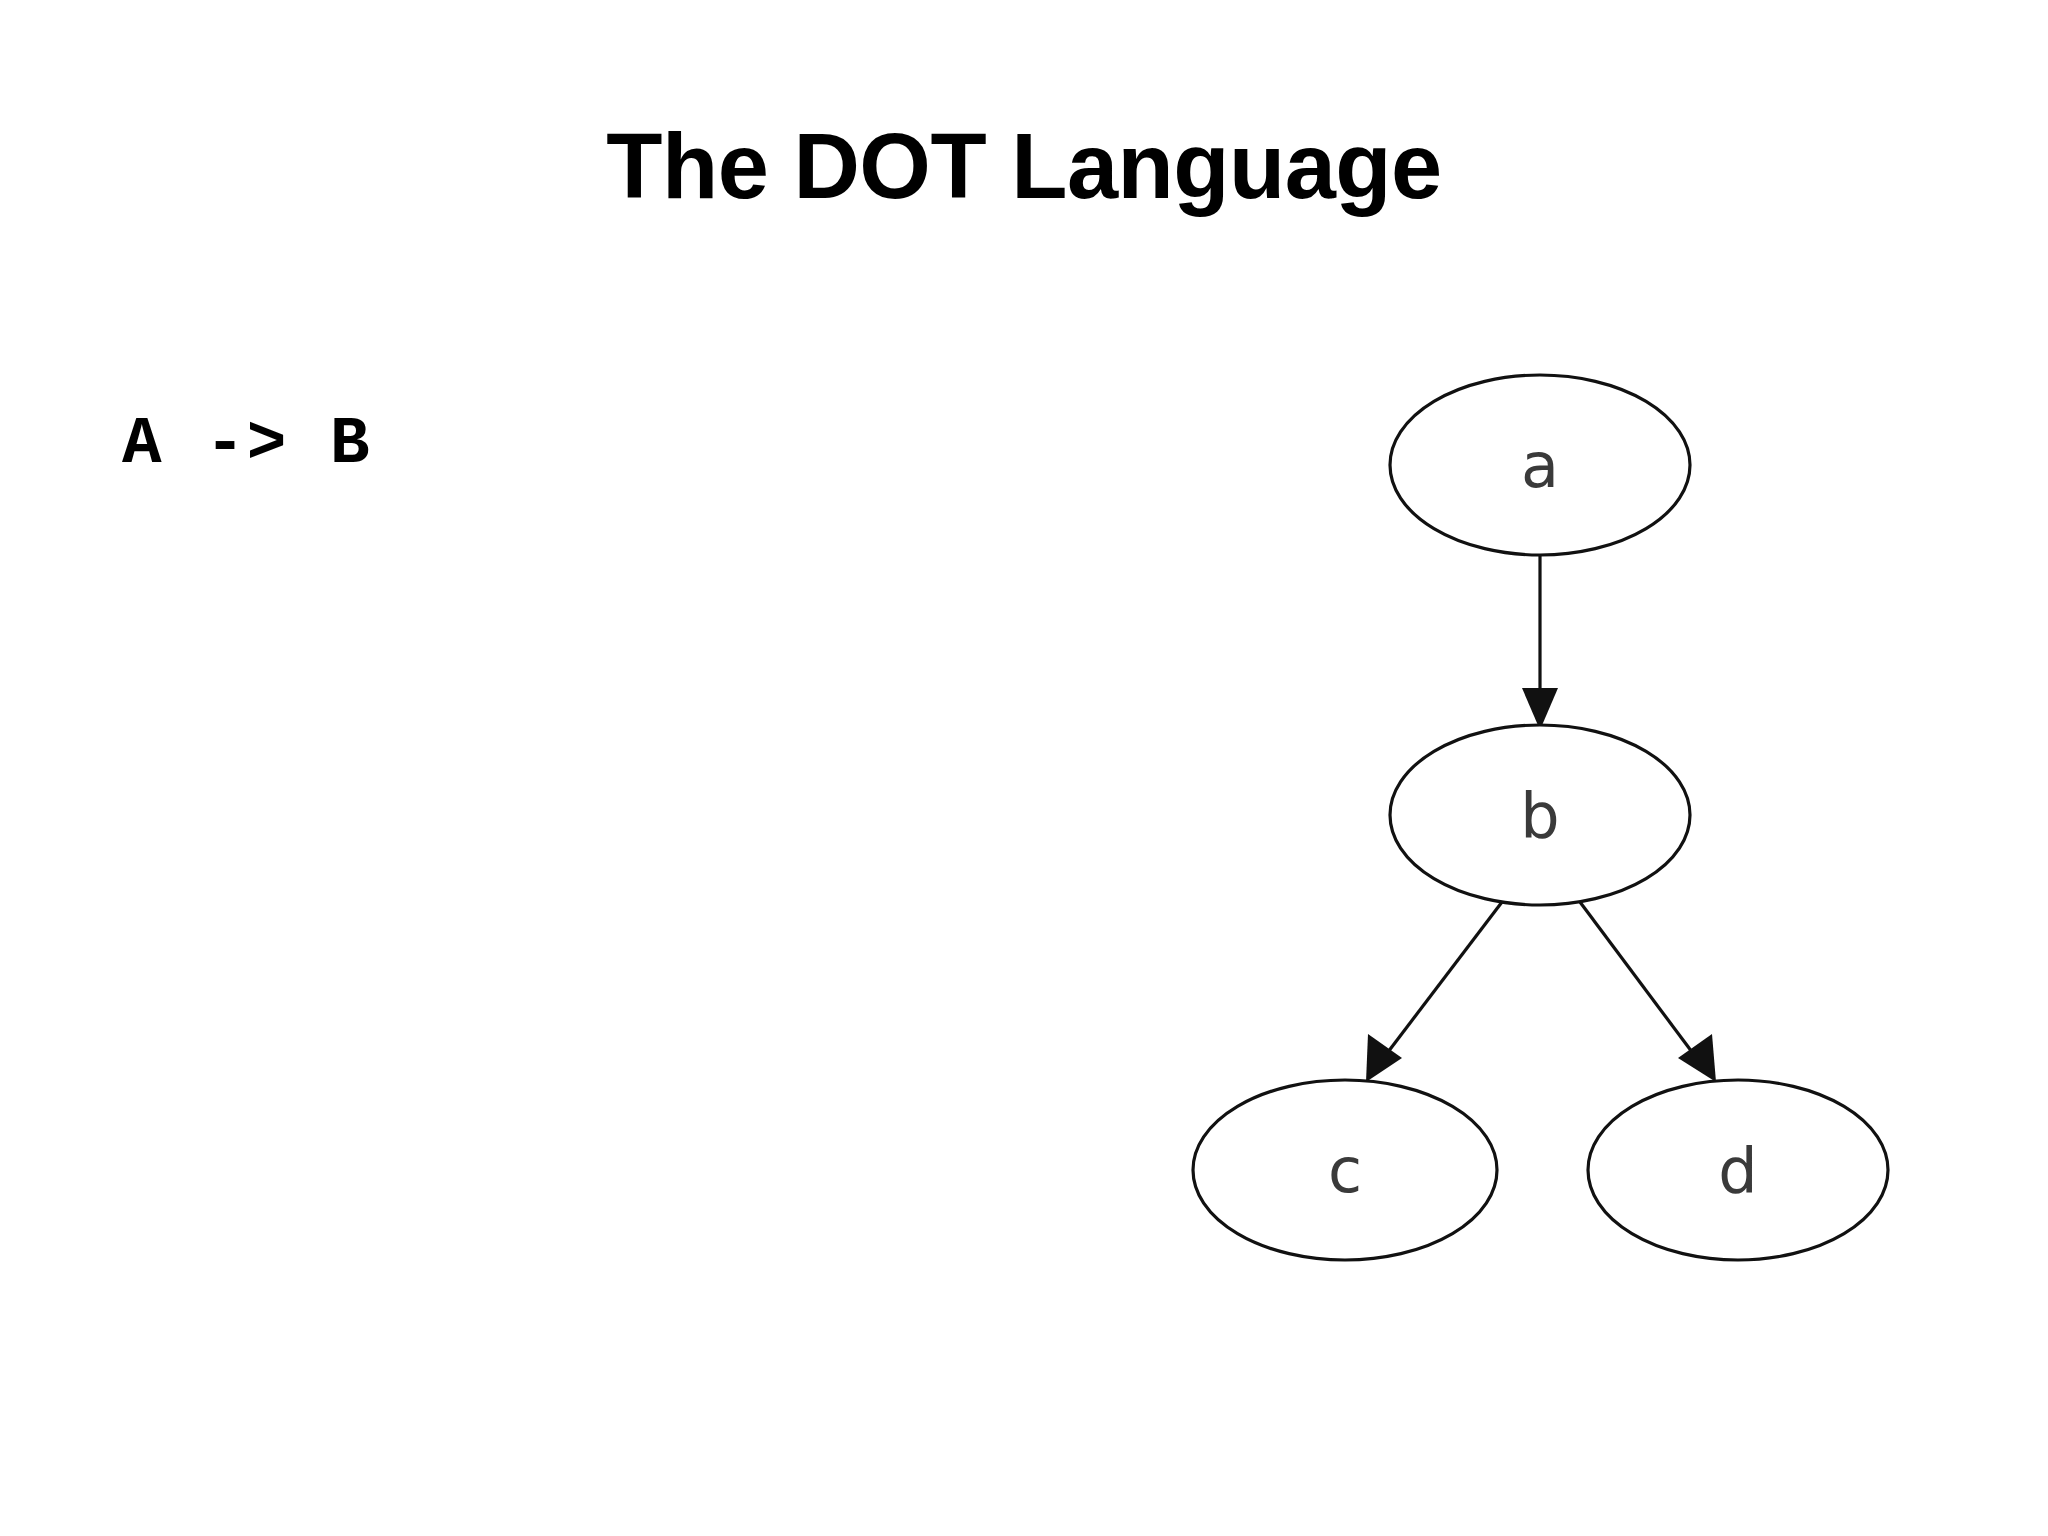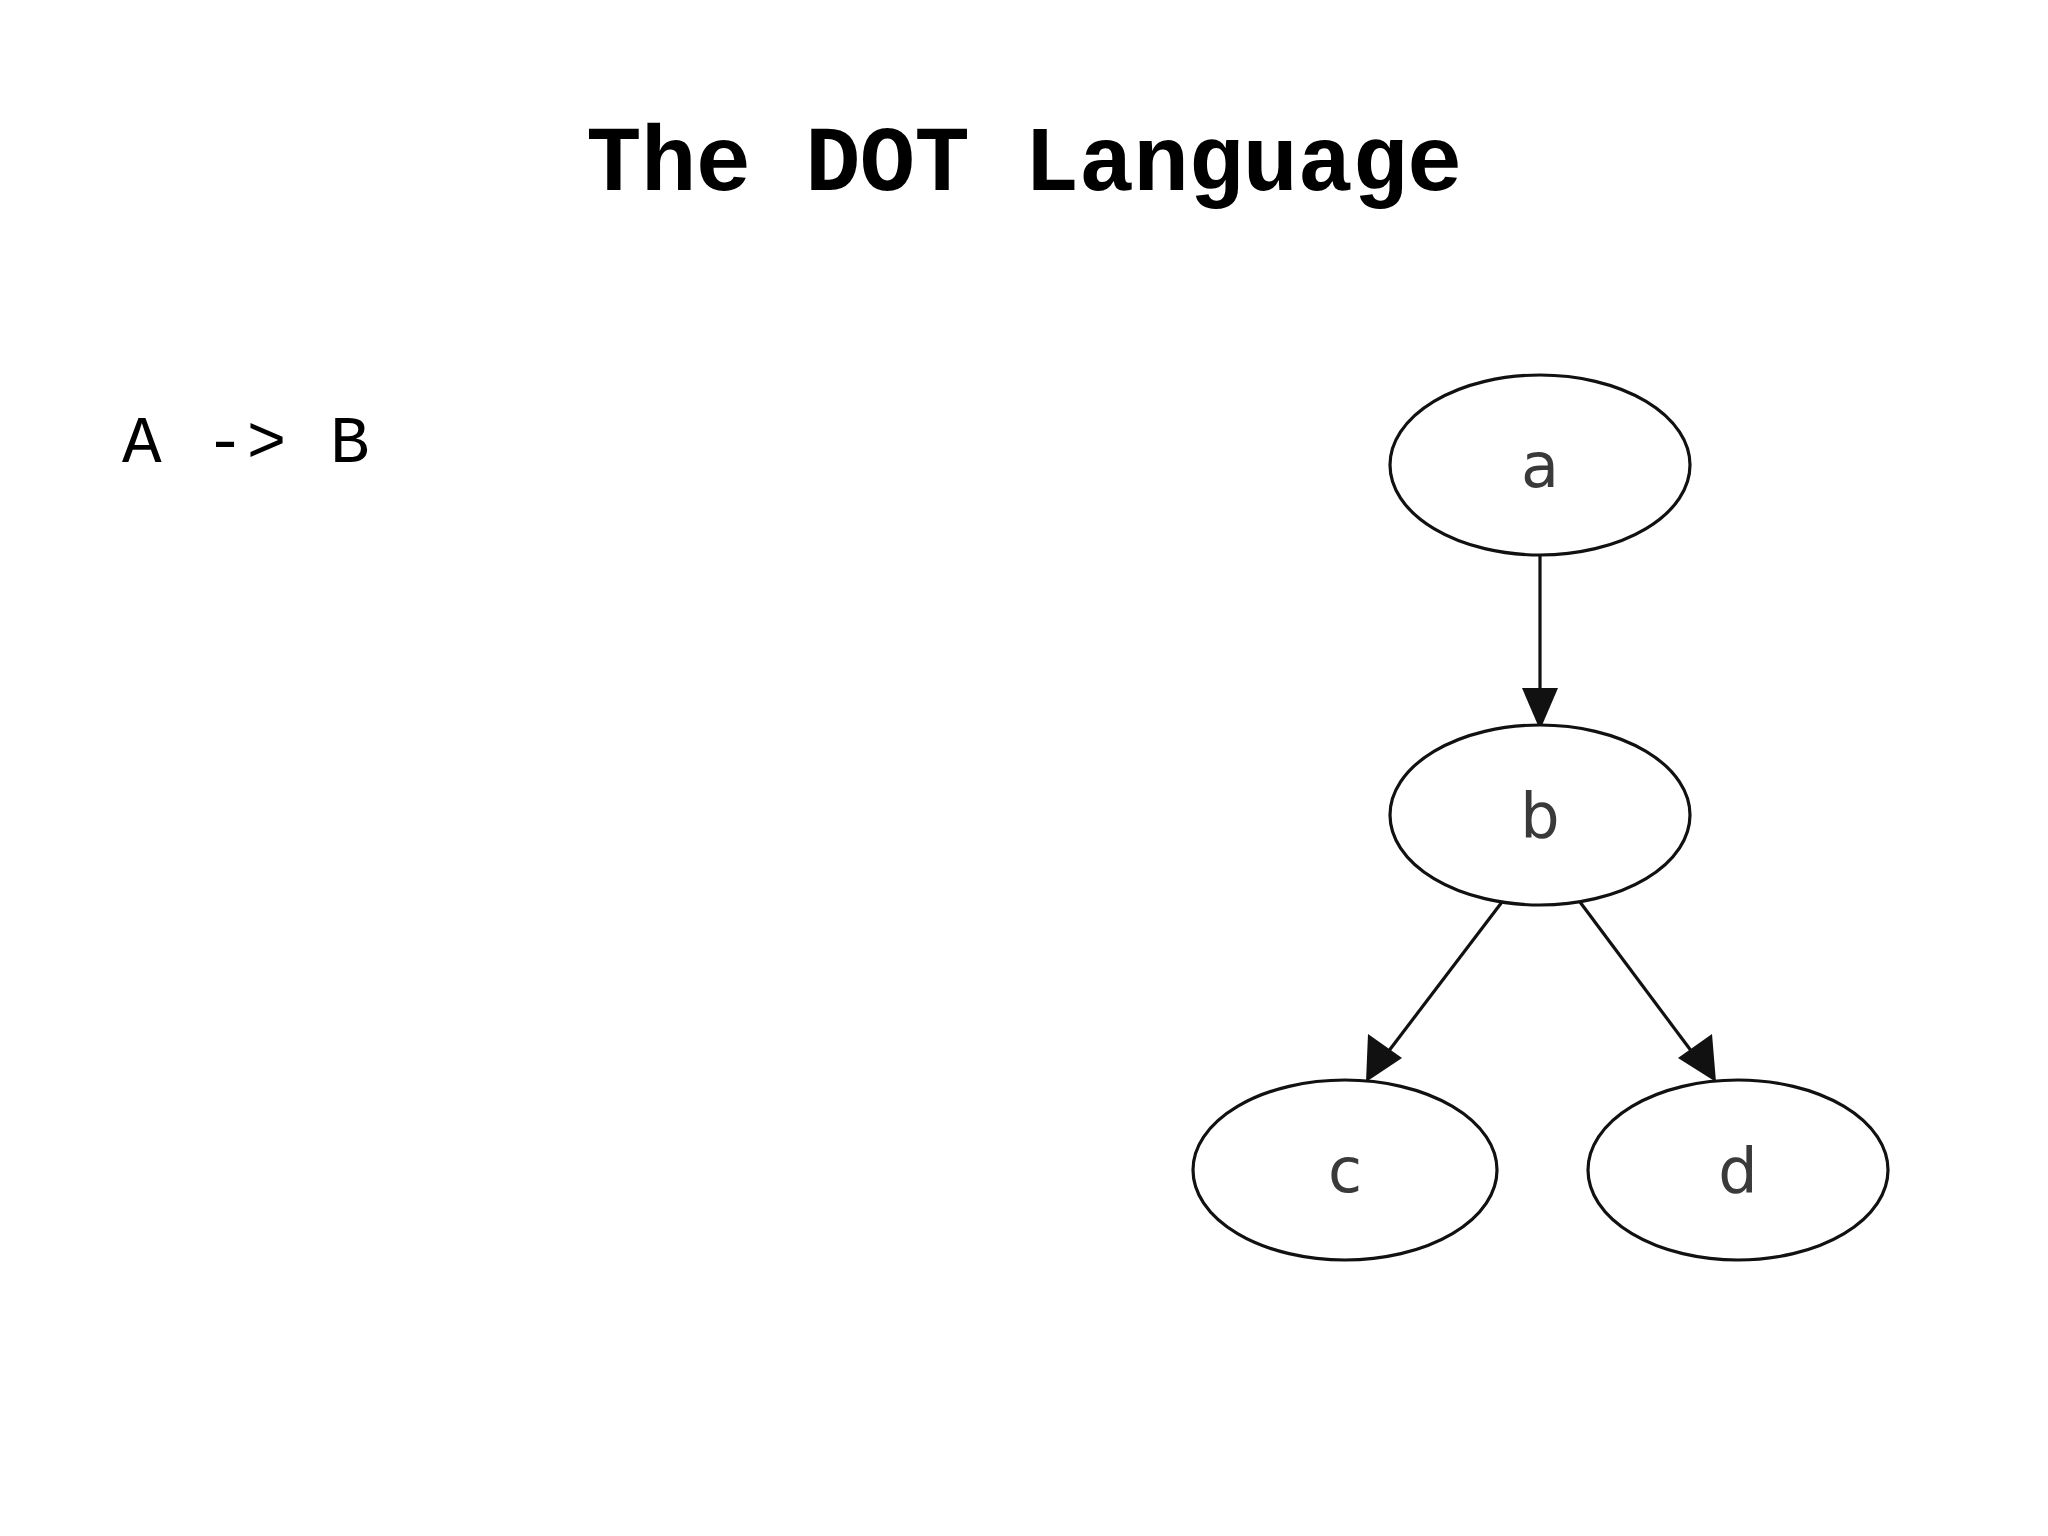--- a/index.html
+++ b/index.html
@@ -17,39 +17,39 @@
     background: #ffffff;
   }
 
   
   #slide-title {
     position: absolute;
     left: 0;
     top: 118px;
     width: 2048px;
     text-align: center;
-    font-family: Liberation Mono, monospace;
+    font-family: Liberation Sans, sans-serif;
     font-weight: bold;
     font-size: 92px;
     line-height: 1.05;
     letter-spacing: -0.5px;
     color: #000000;
     white-space: nowrap;
   }
 
   
   #code-block {
     position: absolute;
     left: 122px;
     top: 378px;
     width: 620px;
   }
   .code-line {
     font-family: "Liberation Mono", "DejaVu Sans Mono", monospace;
-    font-weight: normal;
+    font-weight: bold;
     font-size: 66px;
     line-height: 133px;
     color: #000000;
     white-space: pre;
     letter-spacing: 2px;
   }
 
   
   #graph-figure {
     position: absolute;

